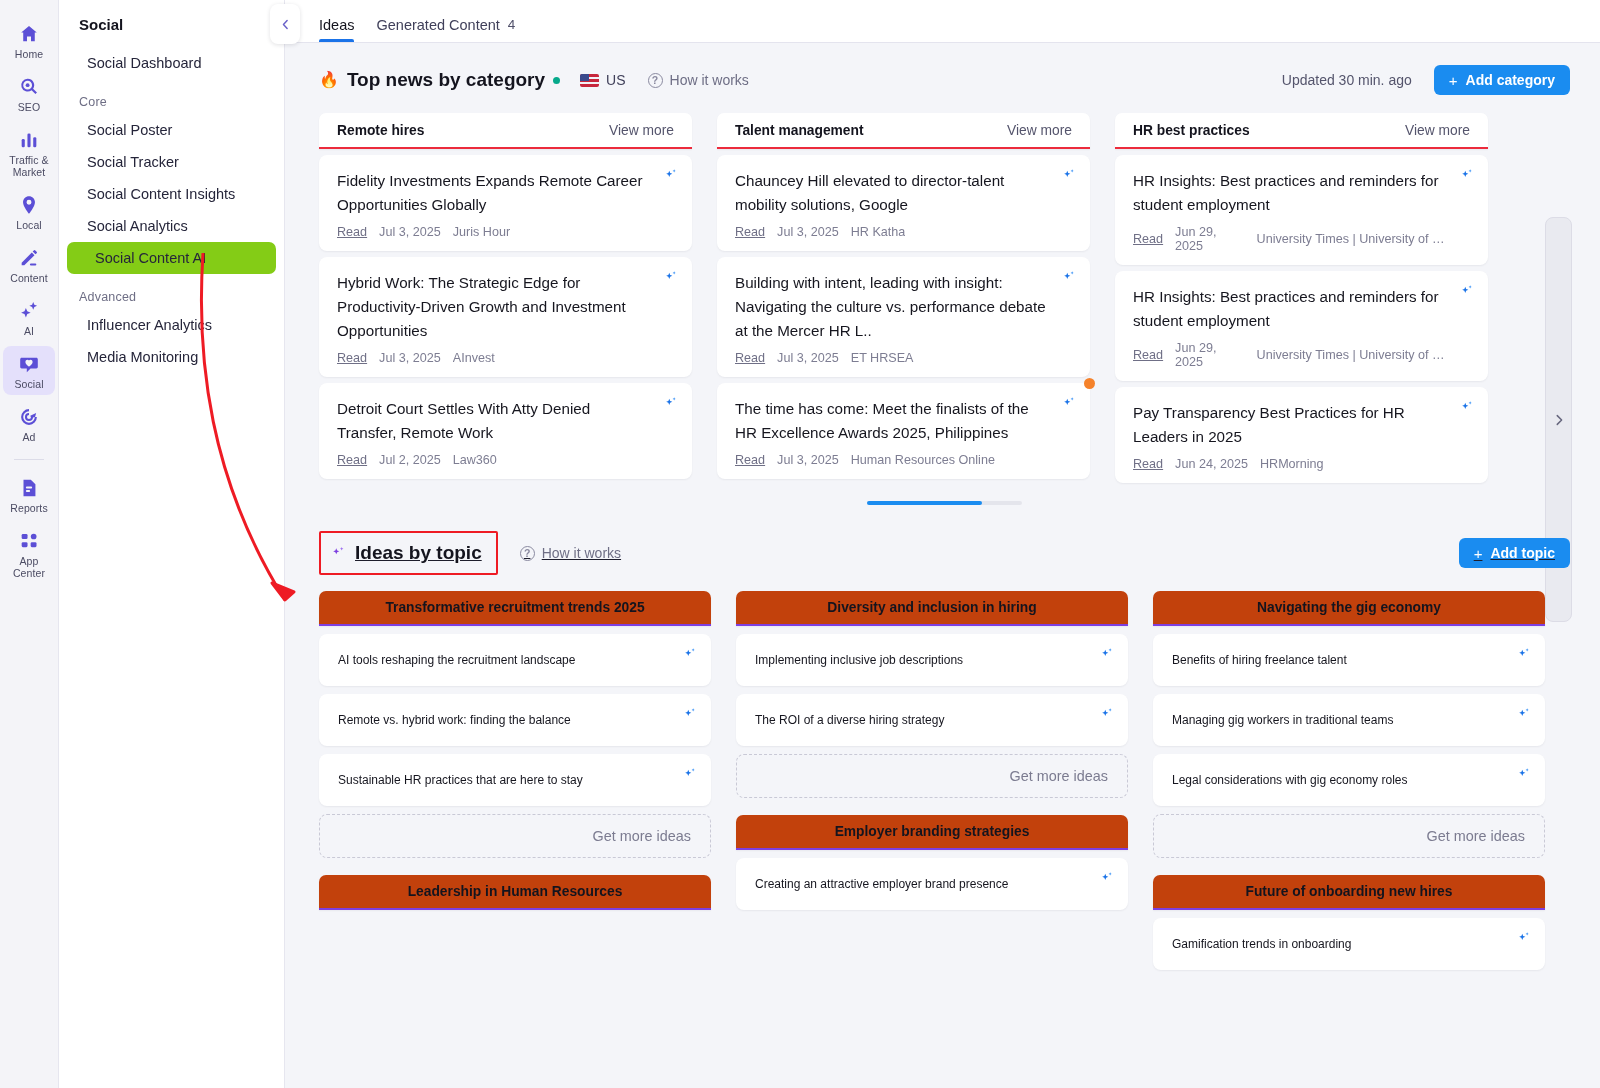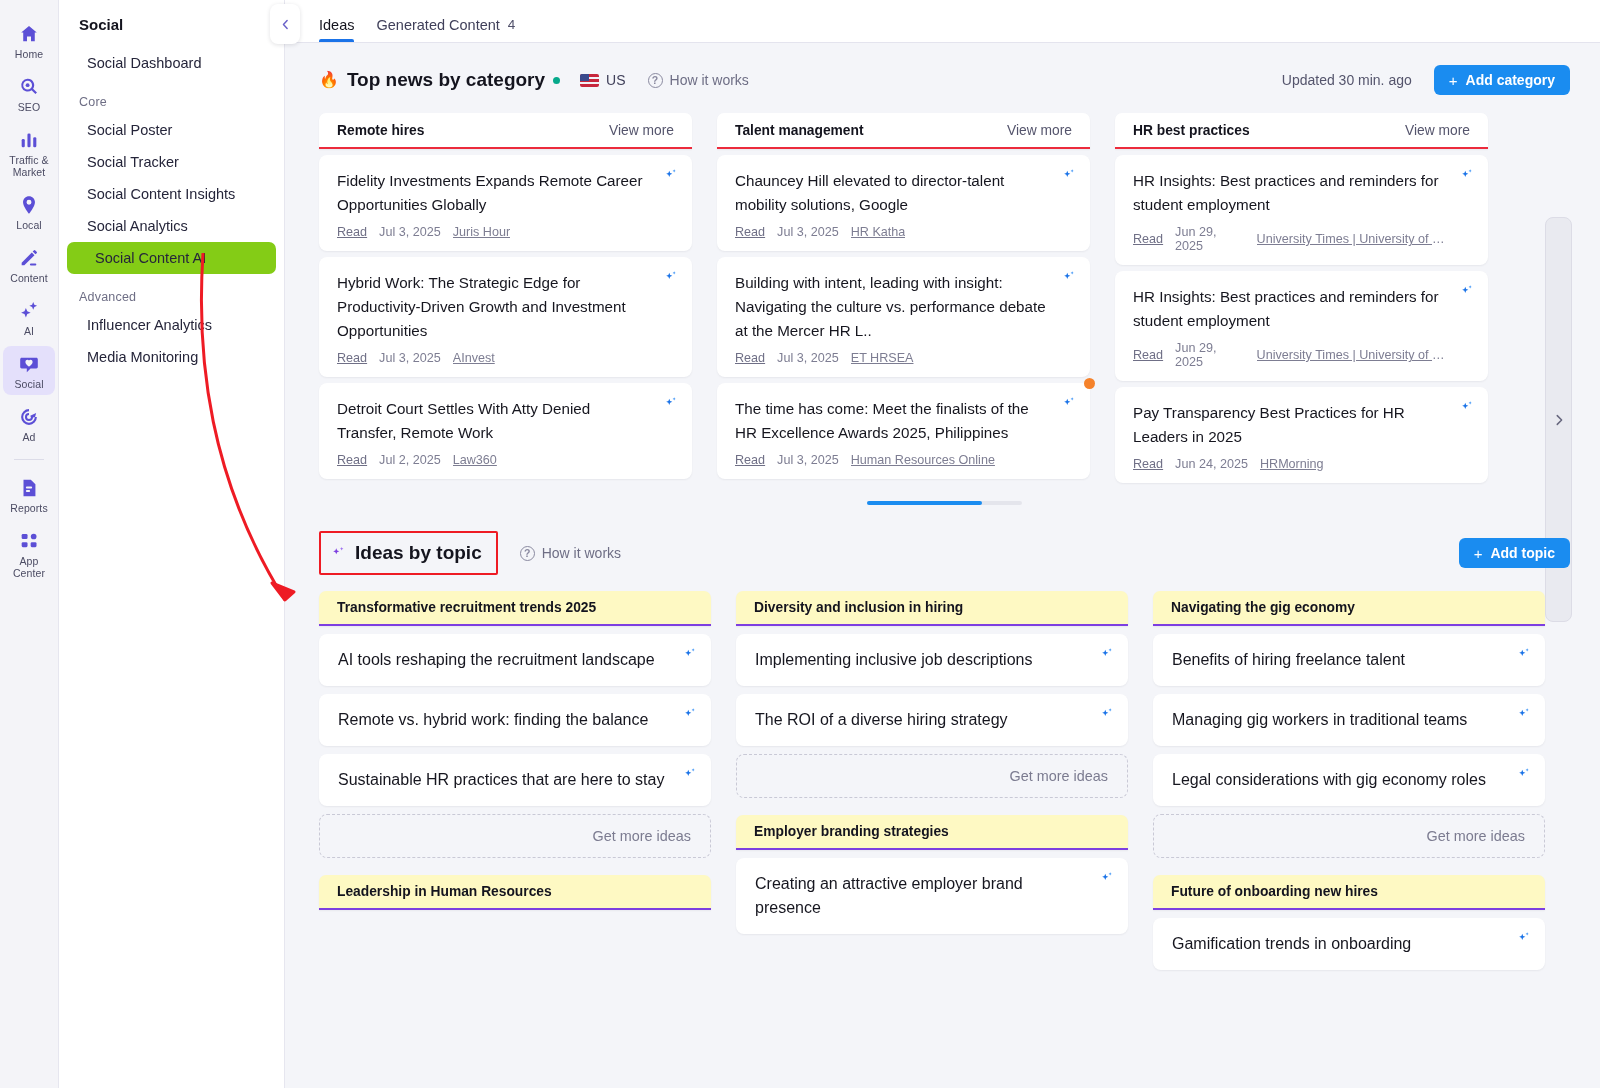--- a/index.html
+++ b/index.html
@@ -119,62 +119,62 @@
   .colhead .vm{ margin-left:auto; font-size:13.8px; color:#54546c; cursor:pointer; }
   .card{
     background:#fff; border-radius:8px; margin-top:6px; padding:14px 40px 12px 18px;
     position:relative; box-shadow:0 1px 2px rgba(20,20,40,.06); cursor:pointer;
   }
   .card h4{
     margin:0 0 8px; font-size:15.2px; font-weight:normal; line-height:24px; color:#16161f;
   }
   .meta{ font-size:12.6px; color:#7d7d92; display:flex; gap:12px; align-items:center; }
   .meta .read{ color:#6f6f86; text-decoration:underline; }
-  .meta .src{ white-space:nowrap; overflow:hidden; text-overflow:ellipsis; max-width:220px;text-decoration:underline; }
+  .meta .src{ white-space:nowrap; overflow:hidden; text-overflow:ellipsis; max-width:220px; }
   .spark{ position:absolute; right:14px; top:13px; width:14px; height:14px; }
   .spark svg{ width:14px; height:14px; display:block; }
   .orange-dot{
     position:absolute; right:-5px; top:-5px; width:11px; height:11px;
     border-radius:50%; background:#f5822b;
   }
   .next-panel{
     position:absolute; right:28px; top:122px; width:27px; height:405px;
     background:#e9eaf0; border:1px solid #dcdce6; border-radius:8px;
     display:flex; align-items:center; justify-content:center; cursor:pointer;
     color:#66667d; font-size:14px;
   }
   .progress{
     margin:18px auto 0; width:155px; height:4px; background:#e4e5ec; border-radius:2px;
     position:relative;
   }
   .progress > i{ position:absolute; left:0; top:0; bottom:0; width:74%; background:#1a8cf0; border-radius:2px; }
 
   
-  .ideas-head{ display:flex; align-items:center; padding:26px 30px 0 34px; position:relative; }
+  .ideas-head{ display:flex; align-items:center; padding:26px 30px 0 34px; position:relative;text-decoration:underline; }
   .ideas-title-wrap{
     display:flex; align-items:center; gap:9px;
     padding:9px 14px 9px 10px; border:2.5px solid #ee1b24; border-radius:2px;
   }
   .ideas-title{ font-size:19px; font-weight:bold; color:#14141e; }
   .sparkle-purple{ width:15px; height:15px; }
   .sparkle-purple svg{ width:15px; height:15px; display:block; }
 
   .topics{ display:flex; gap:25px; padding:16px 30px 0 34px; align-items:flex-start; }
   .tcol{ width:392px; flex:0 0 392px; }
   .thead{
-    background:#fef9c3; border-radius:7px 7px 0 0; height:35px;
+    background:#c2410c; border-radius:7px 7px 0 0; height:35px;
     display:flex; align-items:center; padding:0 18px;
-    border-bottom:2.5px solid #7d3fe0; box-shadow:0 1px 2px rgba(20,20,40,.05);
+    border-bottom:2.5px solid #7d3fe0; box-shadow:0 1px 2px rgba(20,20,40,.05);justify-content:center;
   }
   .thead .tt{ font-size:13.8px; font-weight:bold; color:#14141e; }
   .icard{
     background:#fff; border-radius:8px; margin-top:8px; padding:14px 42px 14px 19px;
     position:relative; box-shadow:0 1px 2px rgba(20,20,40,.06); cursor:pointer;
   }
-  .icard span.t{ font-size:16px; line-height:24px; color:#16161f; display:block; }
+  .icard span.t{ font-size:12px; line-height:24px; color:#16161f; display:block; }
   .getmore{
     margin-top:8px; border:1.5px dashed #c9c9d6; border-radius:8px;
     padding:13px 19px; font-size:14.4px; color:#7b7b90; cursor:pointer; background:transparent;text-align:right;
   }
   .tblock{ margin-top:17px; }
   
   .annot{ position:absolute; left:0; top:0; pointer-events:none; z-index:40; }
 </style>
 </head>
 <body>

